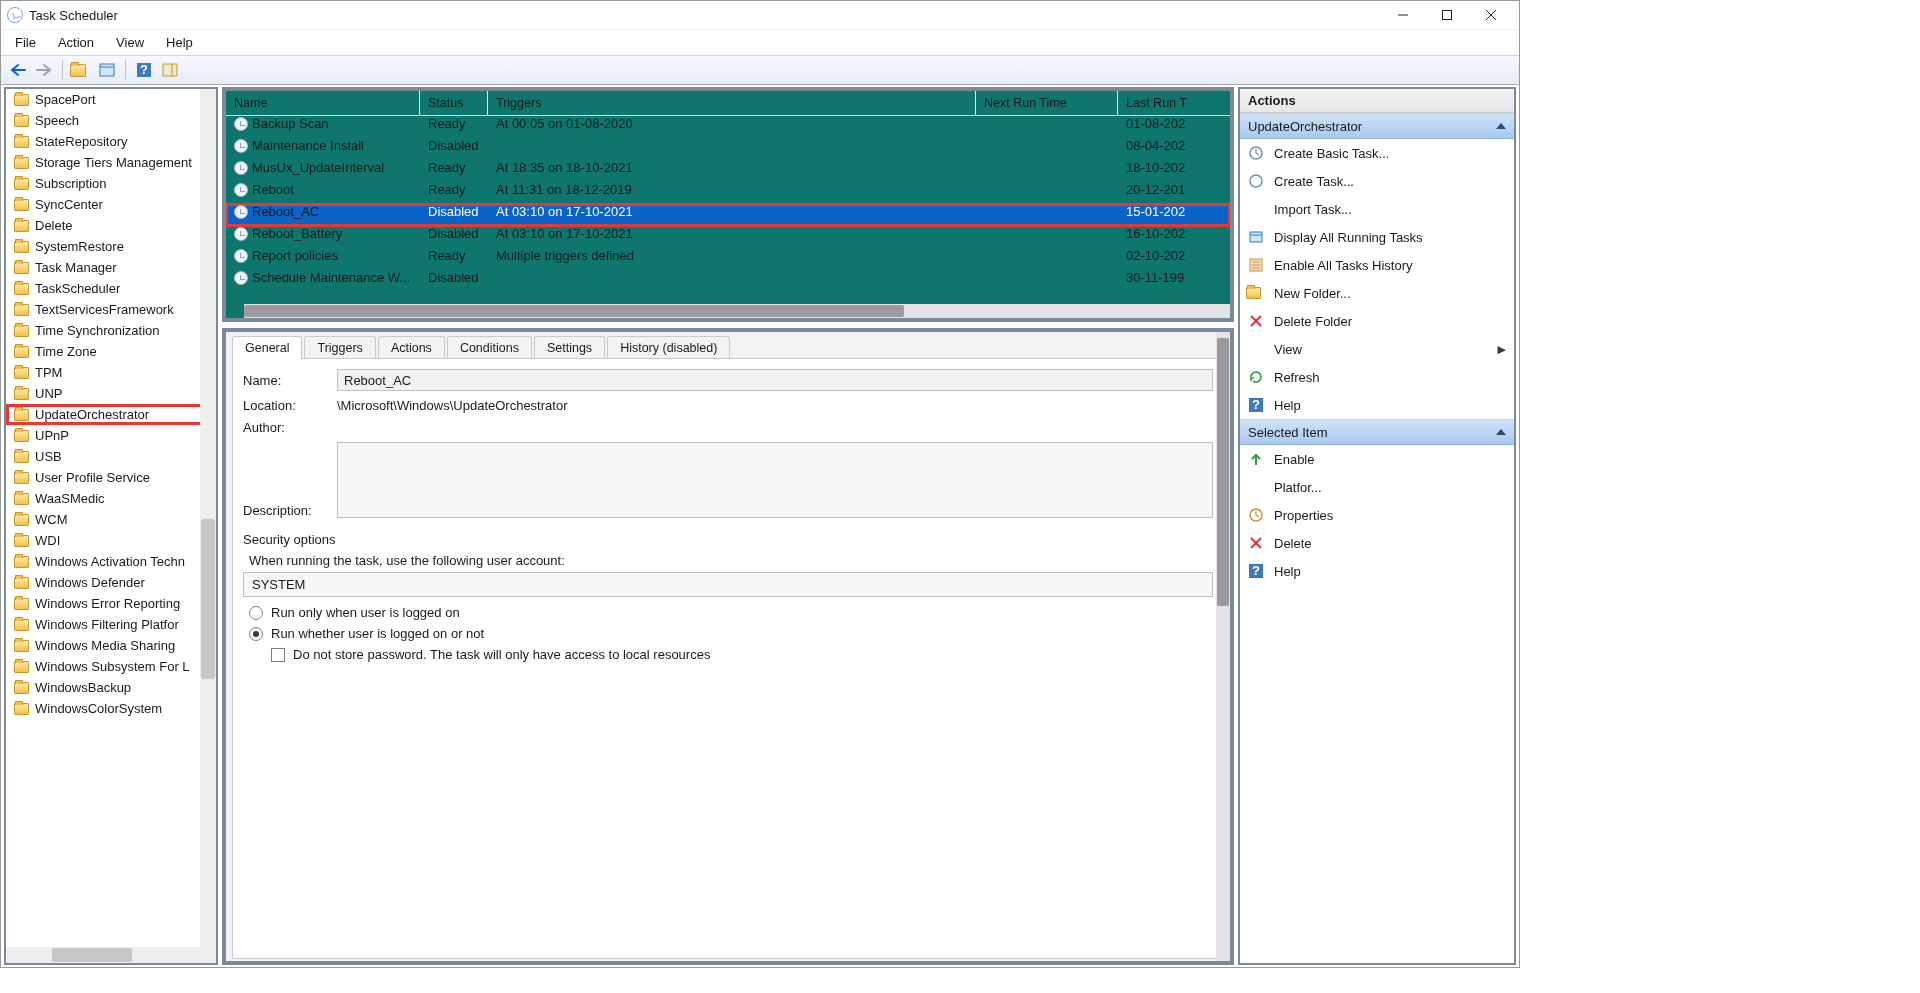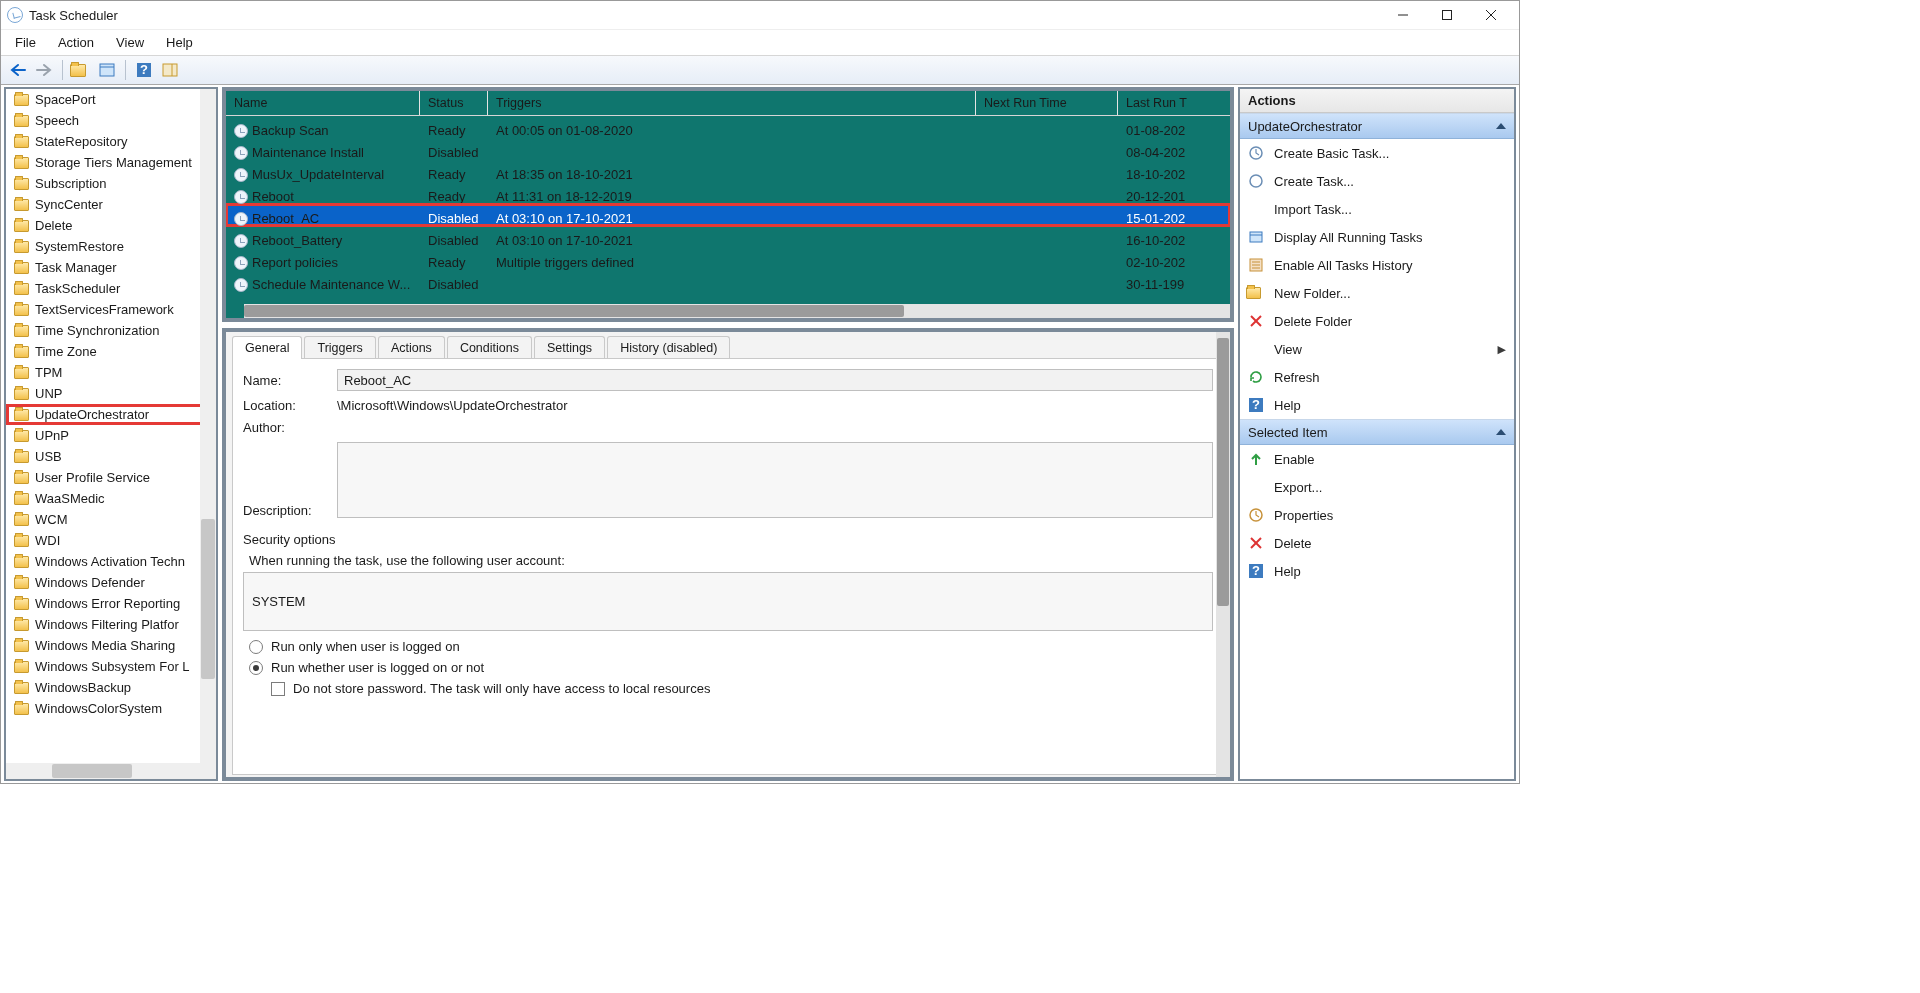--- a/index.html
+++ b/index.html
@@ -1,17 +1,17 @@
 <!DOCTYPE html>
 <html><head>
 <meta charset="utf-8">
 <style>
 *{box-sizing:border-box;margin:0;padding:0;font-family:"Segoe UI",Tahoma,sans-serif;font-size:13px;color:#1a1a1a}
 body{background:#fff;overflow:hidden}
-.window{width:1520px;height:784px;border:1px solid #999;background:#fff;display:flex;flex-direction:column;position:relative}
+.window{width:1520px;height:968px;border:1px solid #999;background:#fff;display:flex;flex-direction:column;position:relative}
 
 .titlebar{height:28px;display:flex;align-items:center;padding:0 6px;background:#fff}
 .titlebar .app-icon{width:16px;height:16px;border:1px solid #7aa7d6;border-radius:50%;margin-right:6px;position:relative}
 .titlebar .app-icon::after{content:"";position:absolute;width:6px;height:5px;border-left:1px solid #7aa7d6;border-bottom:1px solid #7aa7d6;left:5px;top:4px;transform:rotate(-15deg)}
 .title-text{flex:0 0 auto}
 .title-spacer{flex:1}
 .win-btn{width:44px;height:28px;display:flex;align-items:center;justify-content:center}
 .win-btn svg{width:10px;height:10px}
 
 .menubar{height:26px;border-top:1px solid #eee;display:flex;align-items:center;padding:0 6px;gap:6px}
@@ -32,42 +32,42 @@
 .tree-vscroll{position:absolute;right:0;top:0;width:16px;height:100%;background:#efefef}
 .tree-thumb{position:absolute;right:1px;width:14px;background:#c7c7c7;border-radius:2px}
 .tree-hscroll{height:16px;background:#efefef;position:relative}
 .tree-hthumb{position:absolute;top:1px;height:14px;background:#c7c7c7;border-radius:2px}
 
 .center{flex:1;display:flex;flex-direction:column;margin:2px;min-width:0}
 .listpanel{border:4px solid #7b8a99;background:#0f766e;height:235px;display:flex;flex-direction:column;position:relative}
 .list-head{height:25px;display:flex;border-bottom:1px solid #d6d6d6}
 .lh{display:flex;align-items:center;padding:0 8px;border-right:1px solid #e4e4e4;font-size:12.5px}
 .list-body{flex:1;overflow:hidden}
-.list-row{height:22px;display:flex;align-items:flex-end}
+.list-row{height:22px;display:flex;align-items:flex-start}
 .list-row.selected{background:#0a63c9;color:#fff}
 .list-row.selected .lc{color:#fff}
 .list-row.hl{outline:3px solid #e53935;outline-offset:-2px}
 .lc{padding:0 8px;white-space:nowrap;overflow:hidden;text-overflow:ellipsis}
 .lc.name{display:flex;align-items:center;gap:4px}
 .task-ic{width:14px;height:14px;border:1px solid #a5b6c9;border-radius:50%;flex:0 0 auto;background:#eef4fb;position:relative}
 .task-ic::after{content:"";position:absolute;width:4px;height:4px;border-left:1px solid #8aa1ba;border-bottom:1px solid #8aa1ba;left:5px;top:3px}
 .list-hscroll{height:14px;background:#e4e4e4;position:relative;margin:0 0px 0 18px}
 .list-hthumb{position:absolute;top:1px;height:12px;background:#9b9b9b;border-radius:2px}
 
 .detailpanel{border:4px solid #7b8a99;background:#f3f3f3;flex:1;margin-top:6px;display:flex;flex-direction:column;position:relative}
 .tabs{height:26px;display:flex;align-items:flex-end;padding-left:6px;background:#f3f3f3}
 .tab{padding:4px 12px;border:1px solid #c9c9c9;border-bottom:none;background:#f3f3f3;border-radius:3px 3px 0 0;margin-right:2px;font-size:12.5px;position:relative;top:1px}
 .tab.active{background:#fff;z-index:2}
 .tabbody{flex:1;background:#fff;border:1px solid #c9c9c9;margin:0 6px 2px 6px;padding:10px 10px;overflow:hidden;position:relative}
 .frow{display:flex;align-items:center;margin-bottom:7px}
 .flabel{width:94px}
 .finput{flex:1;height:22px;border:1px solid #bfbfbf;background:#f2f2f2;padding:0 6px;display:flex;align-items:center}
 .ftext{flex:1;height:76px;border:1px solid #bfbfbf;background:#f7f7f7}
 .sec-head{margin-top:14px;margin-bottom:6px}
-.sec-box{border:1px solid #bfbfbf;background:#f7f7f7;padding:21px 8px;margin-bottom:8px}
+.sec-box{border:1px solid #bfbfbf;background:#f7f7f7;padding:4px 8px;margin-bottom:8px}
 .radio-row,.chk-row{display:flex;align-items:center;gap:8px;margin:6px 0 6px 6px}
 .radio{width:14px;height:14px;border:1px solid #7c7c7c;border-radius:50%;display:flex;align-items:center;justify-content:center}
 .radio.checked::after{content:"";width:6px;height:6px;border-radius:50%;background:#3b3b3b}
 .chk{width:14px;height:14px;border:1px solid #7c7c7c;background:#fff}
 .detail-vscroll{position:absolute;right:0;top:0;width:14px;height:100%;background:#e4e4e4}
 .detail-thumb{position:absolute;right:1px;width:12px;background:#9b9b9b;border-radius:2px}
 
 .actions{width:278px;border:2px solid #7b8a99;margin:2px 3px 2px 2px;background:#fff;display:flex;flex-direction:column}
 .actions-title{height:24px;background:linear-gradient(#f4f4f4,#e7e7e7);border-bottom:1px solid #c9c9c9;display:flex;align-items:center;padding:0 8px;font-weight:600}
 .act-head{height:26px;background:linear-gradient(#cfe3fb,#a9c9ef);display:flex;align-items:center;justify-content:space-between;padding:0 8px;border-top:1px solid #c7d7ea;border-bottom:1px solid #8fb2d9}
@@ -522,21 +522,21 @@
           <div class="act-item">
             <span class="sp">
               <svg width="14" height="14" viewBox="0 0 14 14">
                 <path d="M7 13 L7 3 M3 7 L7 3 L11 7" stroke="#2f9e44" stroke-width="2" fill="none"></path>
               </svg>
             </span>
             <span>Enable</span>
           </div>
           <div class="act-item">
             <span class="sp"></span>
-            <span>Export...</span>
+            <span>Platfor...</span>
           </div>
           <div class="act-item">
             <span class="sp">
               <svg width="16" height="16" viewBox="0 0 16 16">
                 <circle cx="8" cy="8" r="6" fill="none" stroke="#c7923b" stroke-width="1.5"></circle>
                 <path d="M8 4v4l3 2" stroke="#c7923b" stroke-width="1.2" fill="none"></path>
               </svg>
             </span>
             <span>Properties</span>
           </div>

